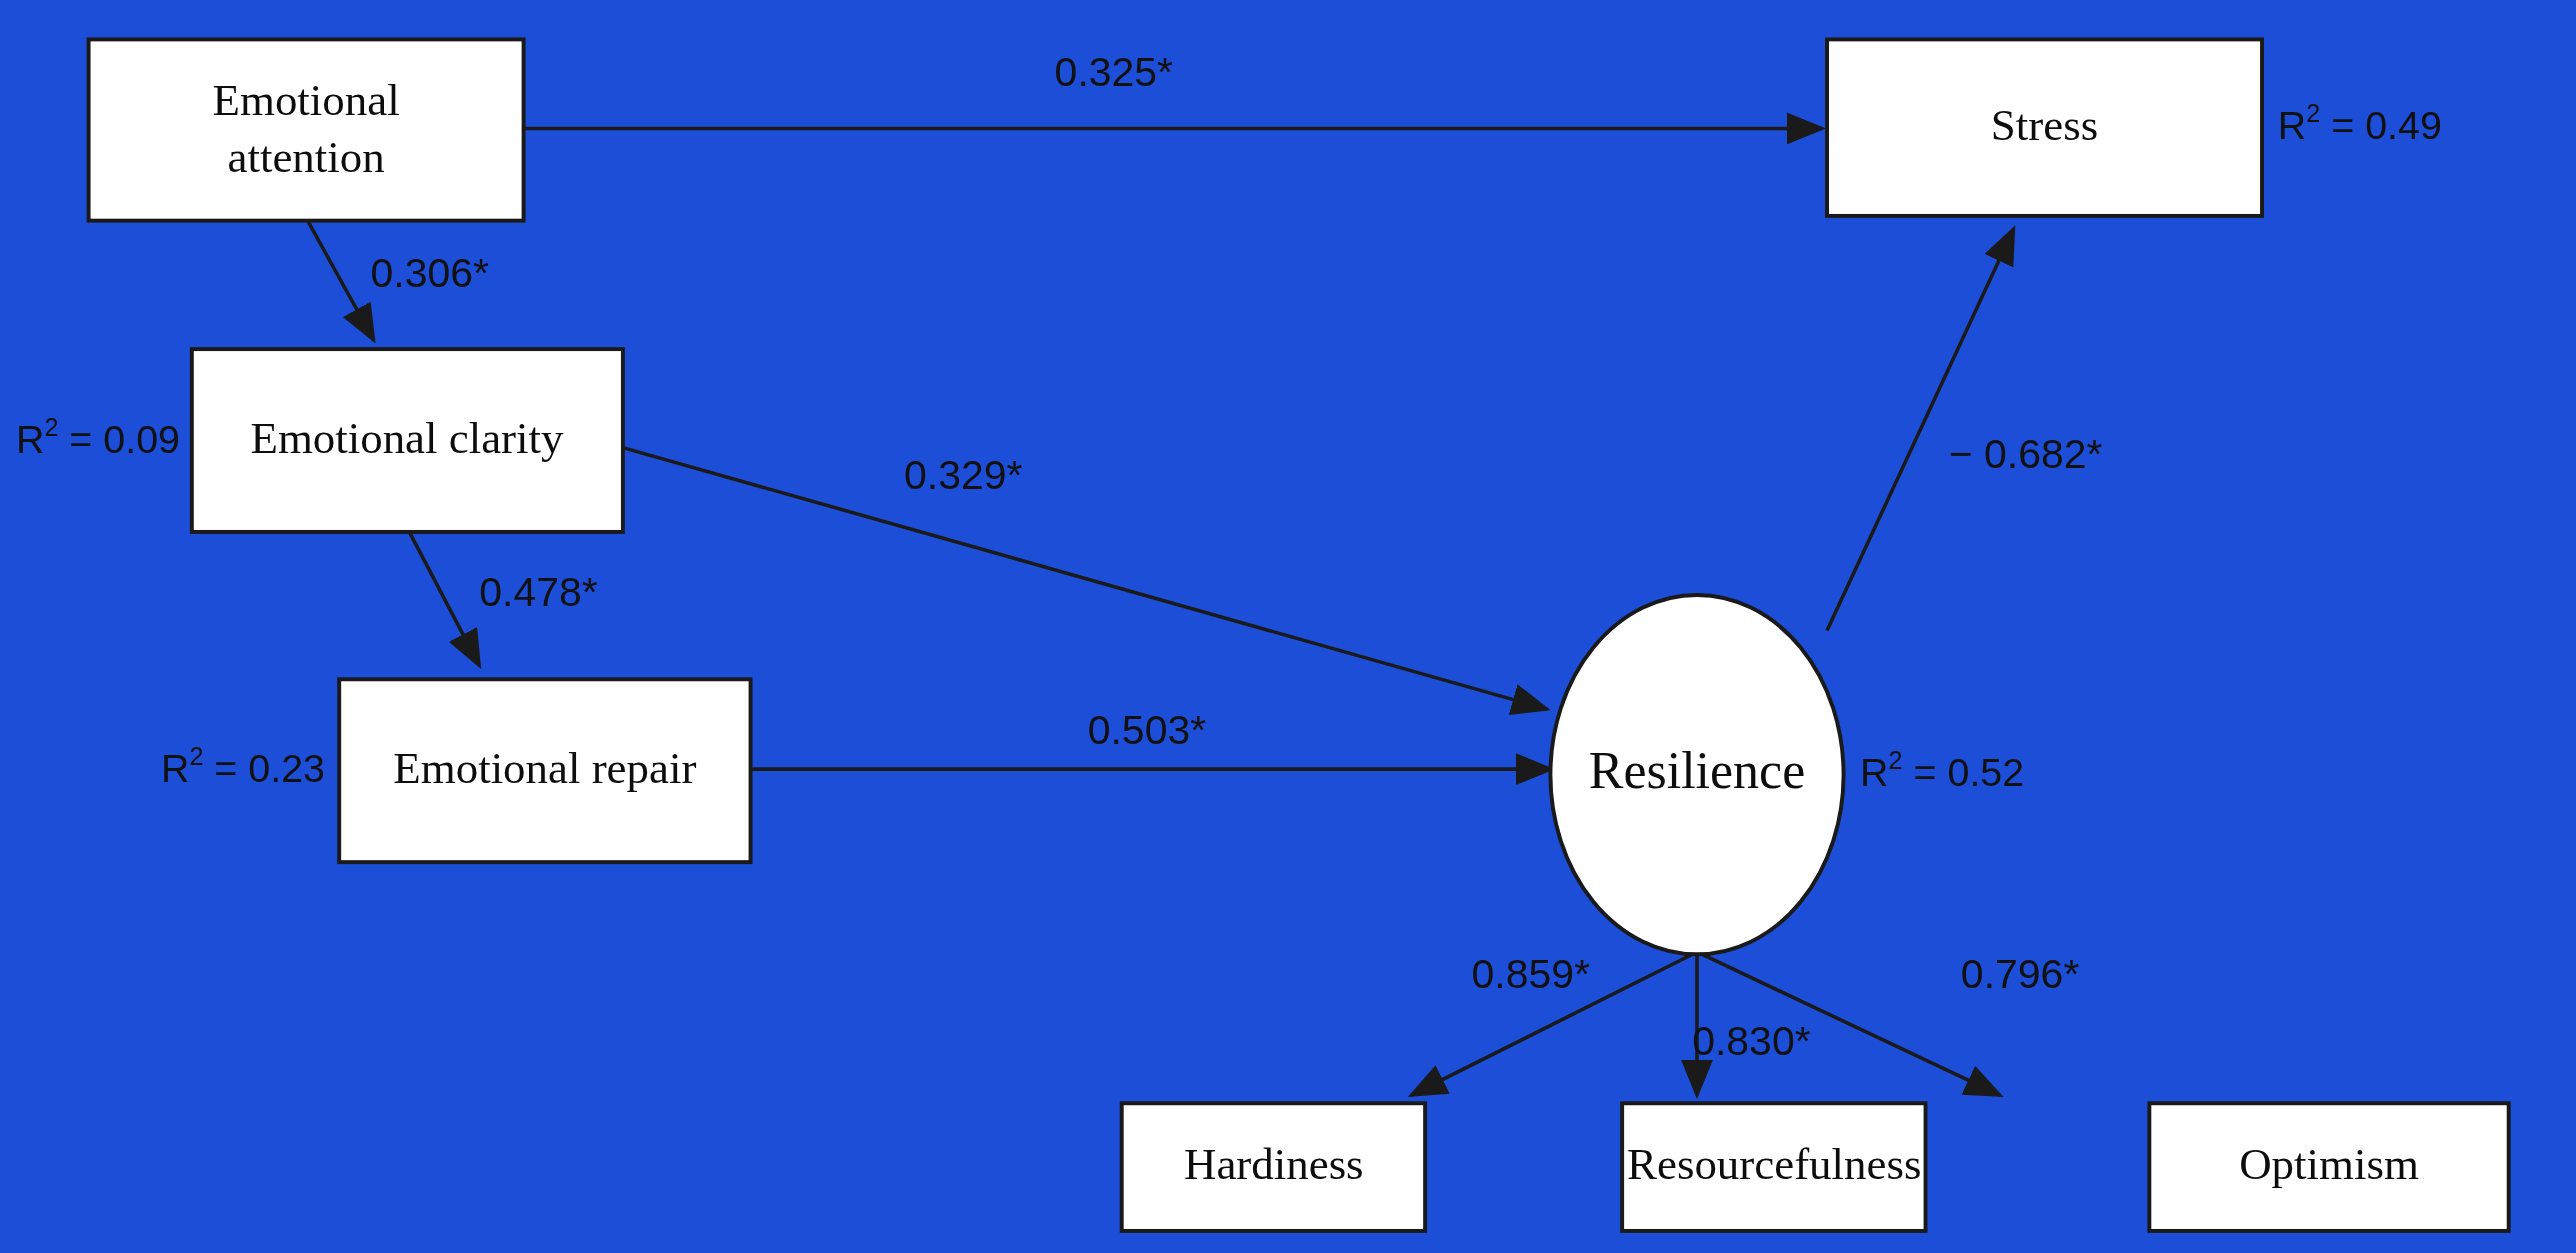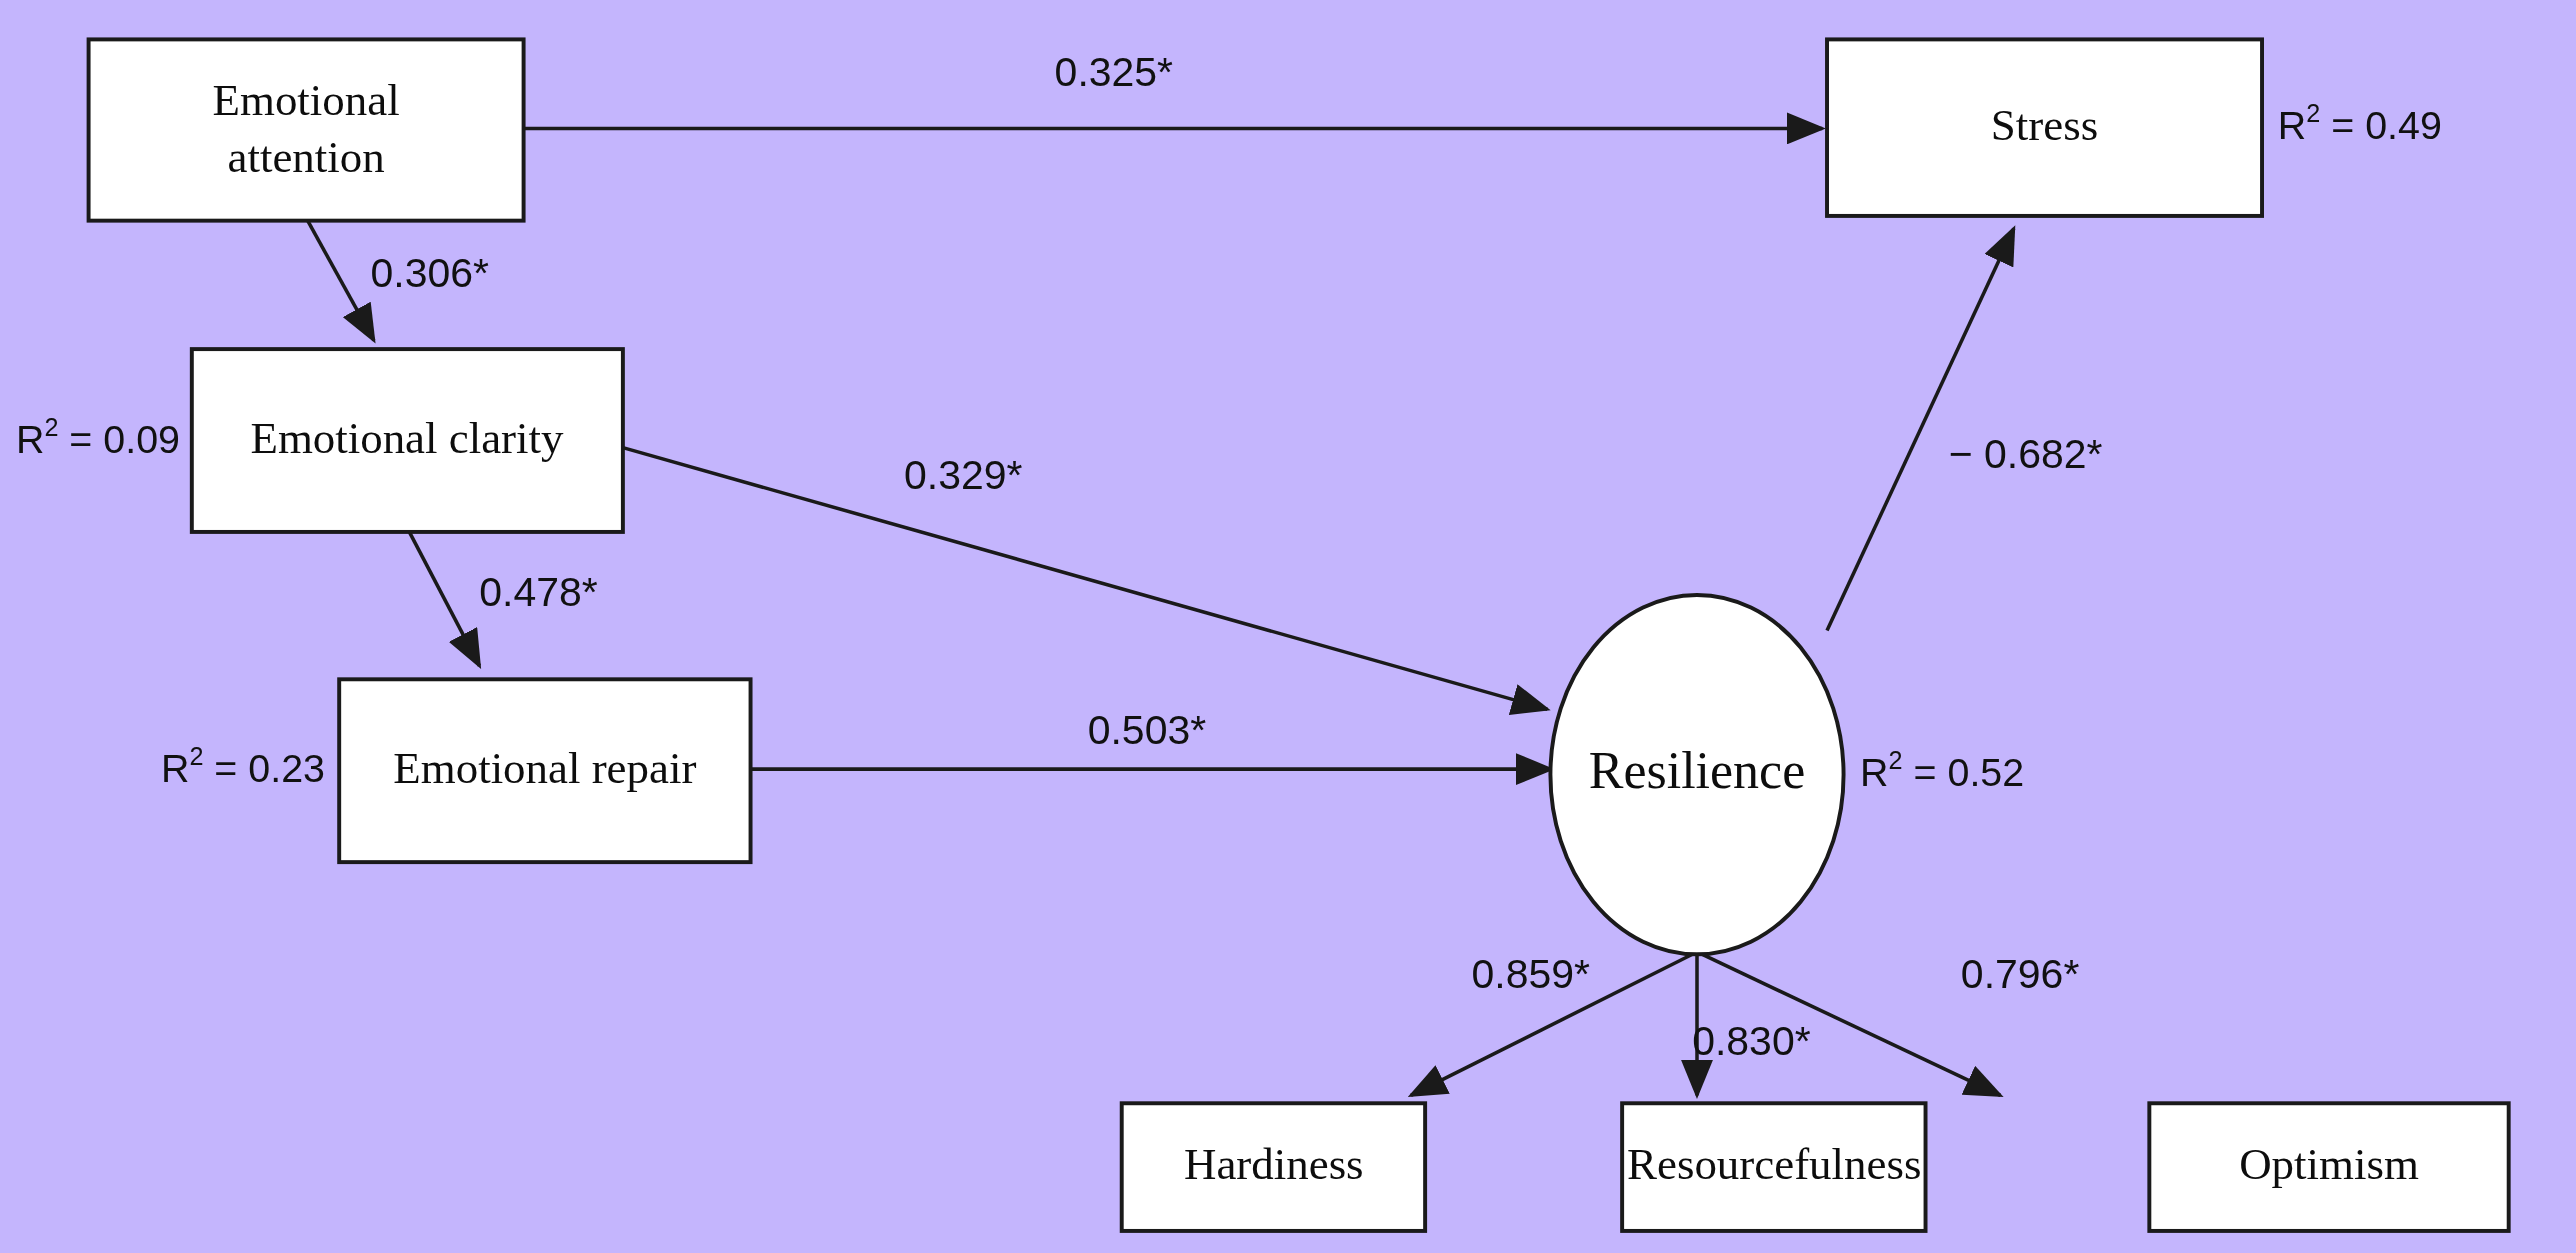--- a/index.html
+++ b/index.html
@@ -4,21 +4,21 @@
 <style>
   html, body {
     margin: 0;
     padding: 0;
     background: #ffffff;
   }
   #diagram-root {
     position: relative;
     width: 2576px;
     height: 1253px;
-    background: #c4b5fd;
+    background: #1d4ed8;
     font-family: "Liberation Serif", serif;
   }
   svg.sem-canvas {
     display: block;
     width: 2576px;
     height: 1253px;
   }
   .node-box {
     fill: #ffffff;
     stroke: #1a1a1a;

